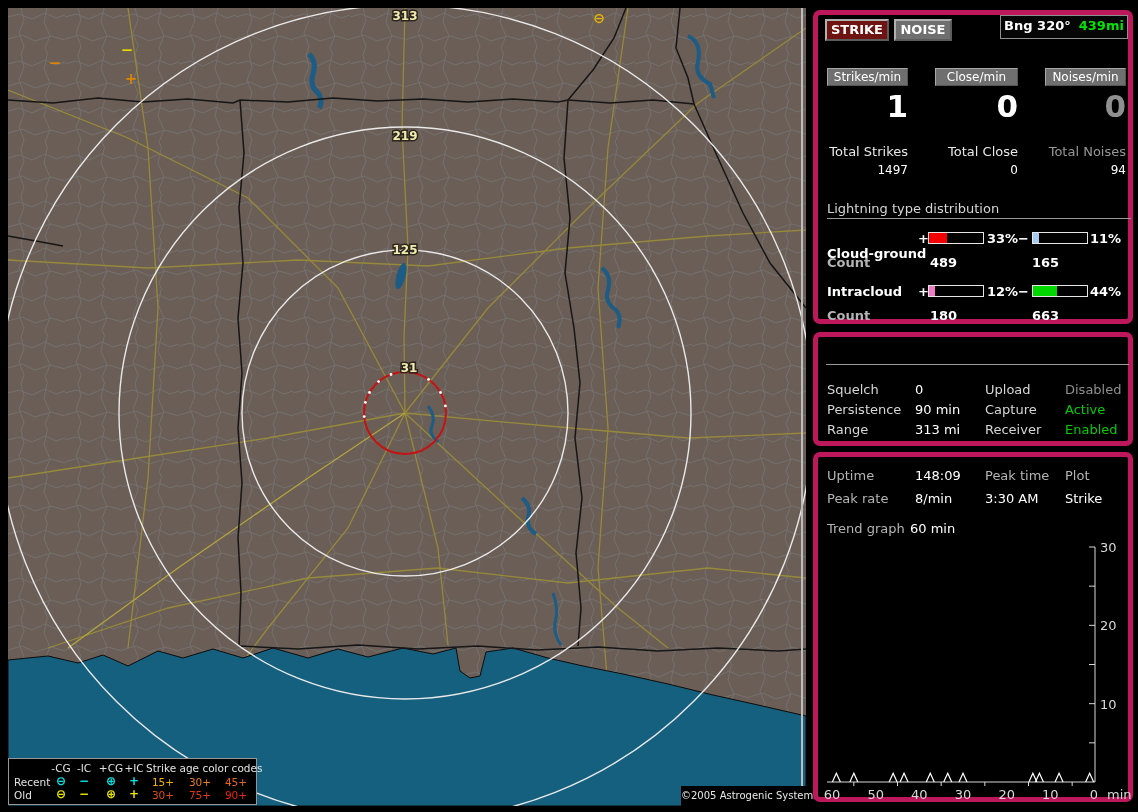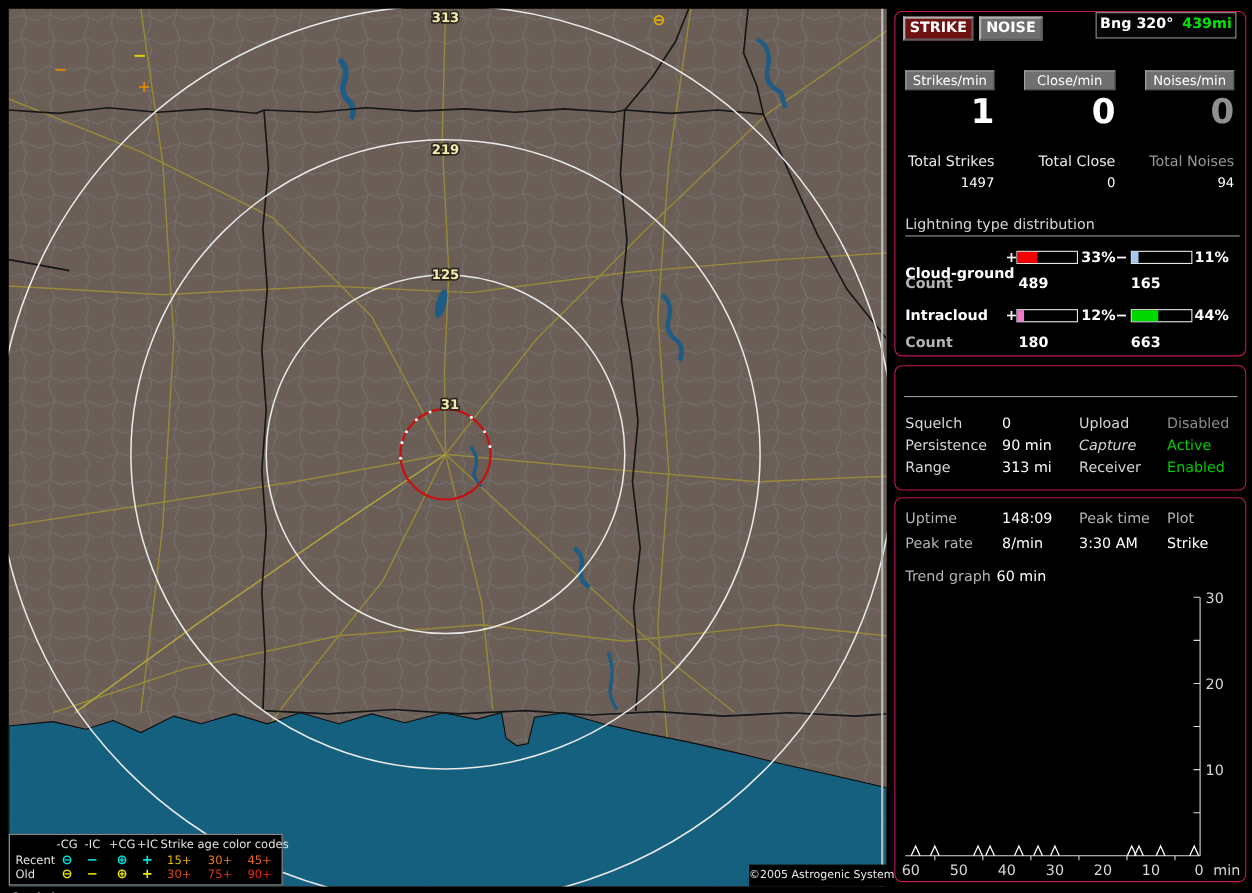--- a/index.html
+++ b/index.html
@@ -10,21 +10,21 @@
   #map{left:8px;top:8px;width:798px;height:798px;background:#6a5e56;}
   #map-edge{left:801px;top:8px;width:2px;height:798px;background:#bdbdbd;}
   #copyright{left:681px;top:786px;width:126px;height:20px;background:#000;color:#e8e8e8;
              font-size:10px;line-height:20px;text-align:center;white-space:nowrap;}
   
   #legend{left:8px;top:758px;width:249px;height:47px;background:#000;border:1px solid #979797;
           box-sizing:border-box;font-size:10.5px;color:#e2e2e2;white-space:nowrap;}
   #legend .cell{position:absolute;width:30px;text-align:center;}
   #legend .glyph{font-size:12px;font-weight:bold;}
   
-  .panel{position:absolute;left:813px;width:320px;background:#000;border:1px solid #be185d;
+  .panel{position:absolute;left:813px;width:320px;background:#000;border:5px solid #be185d;
          border-radius:7px;box-sizing:border-box;}
   #panel-top{top:10px;height:314px;}
   #panel-status{top:332px;height:114px;}
   #panel-trend{top:452px;height:350px;}
   .btn3d{position:absolute;top:4px;height:22px;line-height:18px;font-weight:bold;font-size:13px;
          text-align:center;border:2px outset #b0b0b0;color:#fff;box-sizing:border-box;cursor:default;}
   #strike-btn{left:7px;width:64px;background:#6e1212;}
   #noise-btn{left:76px;width:58px;background:#6f6f6f;}
   #bng-box{left:182px;width:126px;height:22px;line-height:20px;background:#060606;
            border:1px solid #8f8f8f;font-weight:bold;font-size:13px;text-align:center;white-space:nowrap;}
@@ -230,21 +230,21 @@
   </div>
 
   <div id="panel-status" class="panel">
     <div class="rule" style="left:8px;top:27px;width:303px;"></div>
     <div class="dspan ltgray" style="left:9px;top:45px;">Squelch</div>
     <div class="dspan" style="left:97px;top:45px;">0</div>
     <div class="dspan ltgray" style="left:167px;top:45px;">Upload</div>
     <div class="dspan" style="left: 247px; top: 45px; color: rgb(142, 142, 142);">Disabled</div>
     <div class="dspan ltgray" style="left:9px;top:65px;">Persistence</div>
     <div class="dspan" style="left:97px;top:65px;">90 min</div>
-    <div class="dspan ltgray" style="left:167px;top:65px;font-style:italic;">Capture</div>
+    <div class="dspan ltgray" style="left:167px;top:65px;">Capture</div>
     <div class="dspan" style="left: 247px; top: 65px; color: rgb(0, 204, 0);">Active</div>
     <div class="dspan ltgray" style="left:9px;top:85px;">Range</div>
     <div class="dspan" style="left:97px;top:85px;">313 mi</div>
     <div class="dspan ltgray" style="left:167px;top:85px;">Receiver</div>
     <div class="dspan" style="left: 247px; top: 85px; color: rgb(0, 204, 0);">Enabled</div>
   </div>
 
   <div id="panel-trend" class="panel">
     <div class="dspan gray" style="left:9px;top:11px;">Uptime</div>
     <div class="dspan" style="left:97px;top:11px;">148:09</div>

